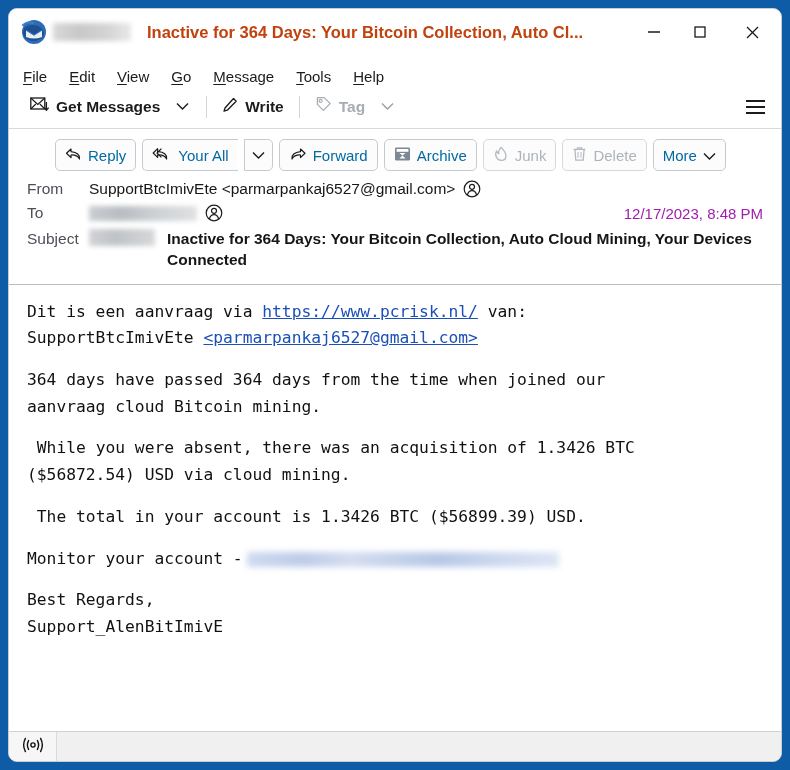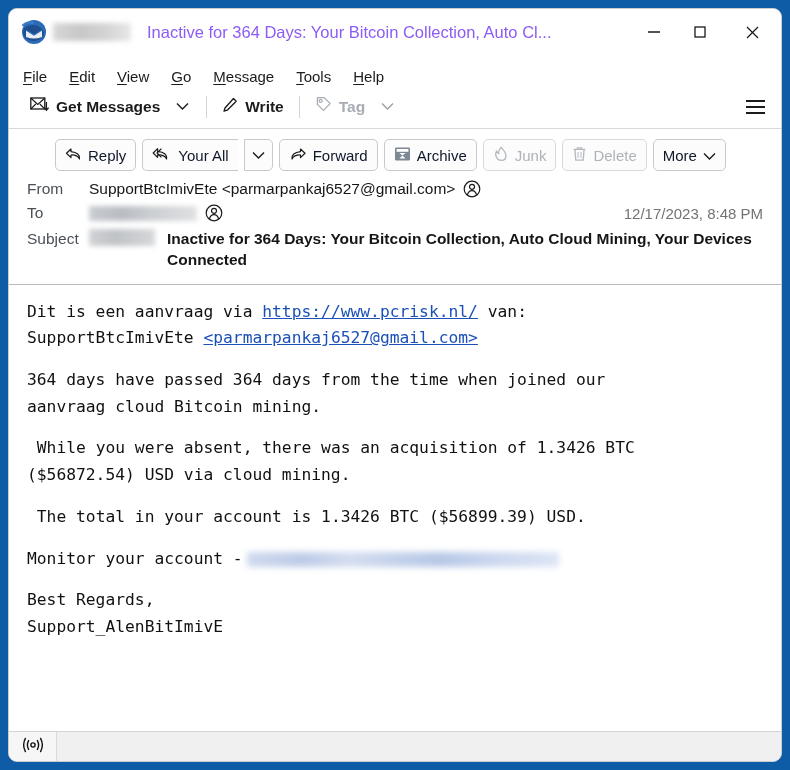--- a/index.html
+++ b/index.html
@@ -45,24 +45,25 @@
   }
   .tb-blur {
     width: 78px; height: 18px;
     background: linear-gradient(90deg,#d8d8d8,#c8c8c8 35%,#d4d4d4 70%,#e8e8e8);
     filter: blur(2.4px);
     flex: 0 0 auto;
     margin-right: 16px;
   }
   .tb-title {
     font-size: 16.5px;
-    color: #8b5cf6;
+    color: #c2410c;
     white-space: nowrap;
     overflow: hidden;
     flex: 1 1 auto;
+    font-weight: bold;
   }
   .winbtns { display: flex; flex: 0 0 auto; height: 46px; }
   .winbtn {
     width: 46px; height: 46px;
     display: flex; align-items: center; justify-content: center;
     color: #1a1a1a;
   }
   .winbtn.last { width: 58px; }
 
   
@@ -132,21 +133,21 @@
     gap: 6px;
     padding: 10px 12px 6px 46px;
   }
   .abtn {
     display: flex; align-items: center; gap: 6px;
     border: 1px solid #c6cace;
     background: #fcfcfd;
     border-radius: 5px;
     padding: 5px 9px;
     font-size: 15px;
-    color: #0f172a;
+    color: #0369a1;
     white-space: nowrap;
     height: 32px;
   }
   .abtn.disabled { color: #aeb3b8; border-color: #d6d9dc; }
   .abtn.joined-l { border-top-right-radius: 0; border-bottom-right-radius: 0; border-right: none; }
   .abtn.joined-r { border-top-left-radius: 0; border-bottom-left-radius: 0; padding: 5px 7px; }
 
   .hrow {
     display: flex;
     align-items: center;
@@ -165,21 +166,21 @@
   .subj-blur {
     width: 66px; height: 17px;
     background: linear-gradient(90deg,#d0d2d5,#c0c3c6 40%,#d6d8da);
     filter: blur(2.6px);
     margin-right: 12px;
     flex: 0 0 auto;
   }
   .datestamp {
     margin-left: auto;
     font-size: 15px;
-    color: #737373;
+    color: #a21caf;
     white-space: nowrap;
     padding-right: 6px;
   }
   .subjrow { align-items: flex-start; padding-top: 4px; }
   .subjrow .hlabel { padding-top: 1px; }
 
   
   .msgbody {
     flex: 1 1 auto;
     background: #ffffff;

